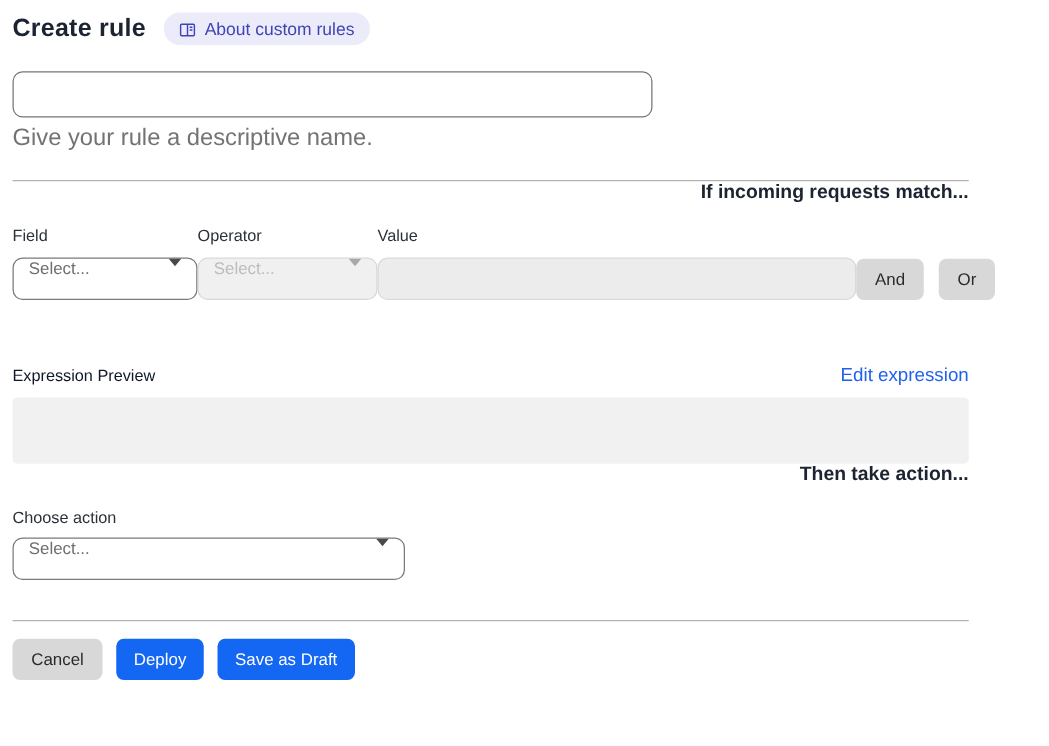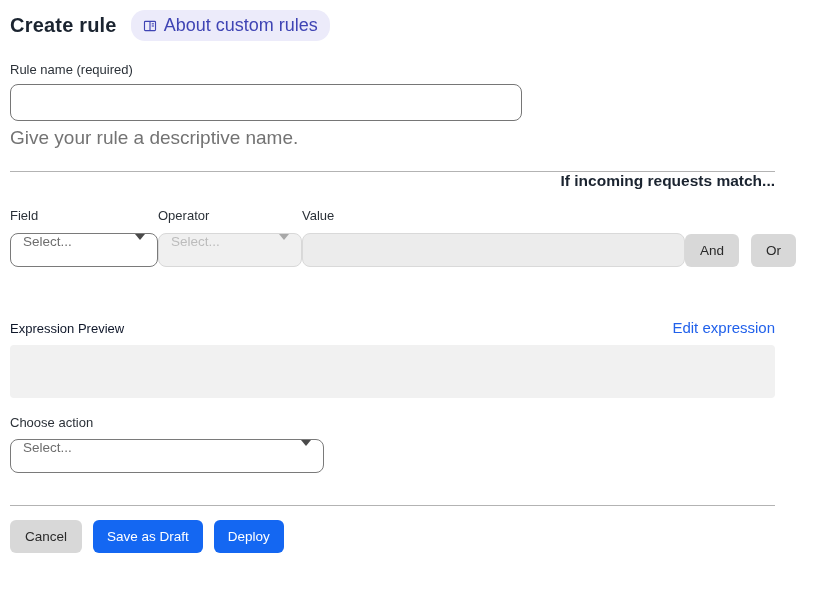--- a/index.html
+++ b/index.html
@@ -9,23 +9,23 @@
     font-size: 13px;
     color: #1d2939;
     overflow: hidden;
   }
   .container { padding: 10px 9px 0 10px; width: 784px; }
 
   
   .header-row { display: flex; align-items: center; gap: 14px; }
   .page-title { font-size: 20px; font-weight: 700; color: #1b2430; letter-spacing: .2px; }
   .badge {
-    display: inline-flex; align-items: center; gap: 7px;
+    display: inline-flex; align-items: flex-end; gap: 7px;
     background: #ecebfa; color: #3f44b4;
-    border-radius: 14px; padding: 5px 12px; font-size: 18px;
+    border-radius: 14px; padding: 5px 12px; font-size: 14px;
     cursor: pointer;
   }
   .badge svg { display: block; }
 
   
   .field-label { display: block; color: #2b3138; font-size: 13px; }
   .rule-name-block { margin-top: 21px; }
   .rule-name-block .field-label { margin-bottom: 7px; }
   .text-input {
     display: block; width: 512px; height: 37px;
@@ -119,21 +119,20 @@
           <line x1="8" y1="2.7" x2="8" y2="13.3"></line>
           <line x1="10" y1="5.5" x2="12.5" y2="5.5"></line>
           <line x1="10" y1="8" x2="12.5" y2="8"></line>
         </svg>
       </span>
       <span>About custom rules</span>
     </span>
   </div>
 
   <div class="rule-name-block">
-    <label class="field-label">Rule name (required)</label>
     <input class="text-input" type="text" value="" style="">
     <div class="helper-text">Give your rule a descriptive name.</div>
   </div>
 
   <hr class="divider">
 
   <h2 class="section-heading">If incoming requests match...</h2>
 
   <div class="match-row">
     <div class="match-col col-field">
@@ -162,30 +161,31 @@
       <button class="gray-btn">Or</button>
     </div>
   </div>
 
   <div class="expr-row">
     <span class="expr-label">Expression Preview</span>
     <a class="link">Edit expression</a>
   </div>
   <div class="expr-box"></div>
 
+  <h2 class="section-heading">Then take action...</h2>
 
   <label class="field-label choose-action-label">Choose action</label>
   <div class="action-select-wrap">
     <div class="select-box select-action">
       <span>Select...</span>
       <span class="caret"></span>
     </div>
   </div>
 
   <hr class="divider divider-bottom">
 
   <div class="footer-row">
     <button class="gray-btn">Cancel</button>
+    <button class="blue-btn">Deploy</button>
     <button class="blue-btn">Save as Draft</button>
-    <button class="blue-btn">Deploy</button>
   </div>
 
 </div>
 
 </body></html>

